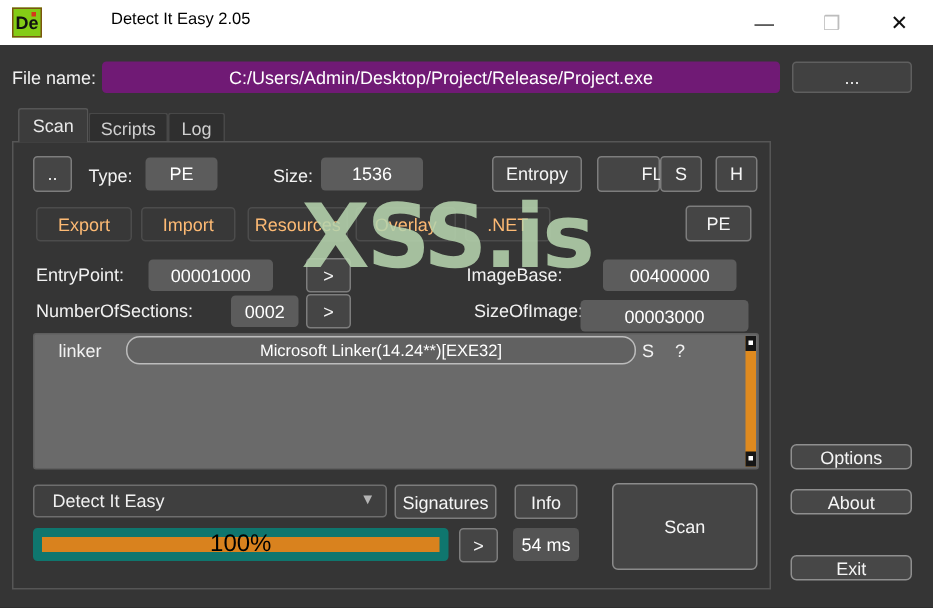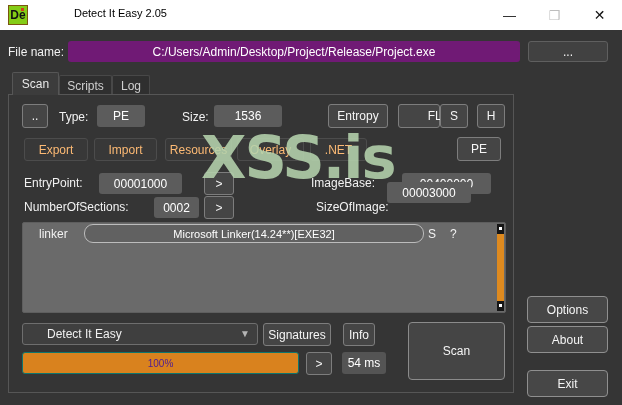--- a/index.html
+++ b/index.html
@@ -51,28 +51,28 @@
                   display:flex; align-items:center; justify-content:center; }
   .scrollbar { position:absolute; left:497px; top:224px; width:7px; height:87px; background:#de8a1f; }
   .scroll-btn { position:absolute; left:0; width:7px; height:10px; background:#161616; }
   .scroll-btn::after { content:""; position:absolute; left:2px; top:3px; width:3px; height:3px; background:#fff; }
   .scroll-btn.up { top:0; }
   .scroll-btn.down { bottom:0; }
 
   
   .combo { position:absolute; left:22px; top:323px; width:236px; height:22px; background:#3f3f3f;
            border:1px solid #6e6e6e; border-radius:3px; color:#f0f0f0; font-size:12px;
-           display:flex; align-items:center; padding-left:24px; }
+           display:flex; align-items:center; padding-left:12px; }
   .combo .arrow { position:absolute; right:7px; top:4px; color:#b5b5b5; font-size:10px; }
   .progress { position:absolute; left:22px; top:352px; width:277px; height:22px; background:#d9821e;
-              border:1px solid #0f766e; border-radius:3px; color:#4c1d95; font-size:10px;
+              border:6px solid #0f766e; border-radius:3px; color:#000000; font-size:16px;
               display:flex; align-items:center; justify-content:center; }
   .scan-btn { left:408px; top:322px; width:97px; height:58px; border-radius:4px; border-color:#8b8b8b; }
 
-  .side-btn { border-radius:4px; border-color:#8f8f8f; background:#474747; width:81px; height:27px; left:527px; }
+  .side-btn { border-radius:4px; border-color:#8f8f8f; background:#474747; width:81px; height:17px; left:527px; }
 
   
   .watermark { position:absolute; left:201px; top:123px; z-index:9; font-size:59px; font-weight:bold;
                letter-spacing:-2px; color:rgba(181,211,173,0.88); pointer-events:none;
                font-family:"DejaVu Sans", sans-serif; }
 </style>
 </head>
 <body>
 
 <div class="window">
@@ -123,38 +123,38 @@
   <div class="label" style="left:24px; top:176px;">EntryPoint:</div>
   <div class="field" style="left:99px; top:173px; width:83px; height:21px;">00001000</div>
   <div class="btn" style="left:204px; top:172px; width:30px; height:23px;">&gt;</div>
   <div class="label" style="left:311px; top:176px;">ImageBase:</div>
   <div class="field" style="left:402px; top:173px; width:89px; height:21px;">00400000</div>
 
   <div class="label" style="left:24px; top:200px;">NumberOfSections:</div>
   <div class="field" style="left:154px; top:197px; width:45px; height:21px;">0002</div>
   <div class="btn" style="left:204px; top:196px; width:30px; height:23px;">&gt;</div>
   <div class="label" style="left:316px; top:200px;">SizeOfImage:</div>
-  <div class="field" style="left:387px; top:182px; width:84px; height:21px;">00003000</div>
+  <div class="field" style="left:387px; top:200px; width:112px; height:21px;">00003000</div>
 
   <div class="list-panel"></div>
   <div class="label" style="left:39px; top:227px;">linker</div>
   <div class="linker-field">Microsoft Linker(14.24**)[EXE32]</div>
   <div class="label" style="left:428px; top:227px;">S</div>
   <div class="label" style="left:450px; top:227px;">?</div>
   <div class="scrollbar">
     <div class="scroll-btn up"></div>
     <div class="scroll-btn down"></div>
   </div>
 
   <div class="combo">
     <span>Detect It Easy</span>
     <span class="arrow">▼</span>
   </div>
   <div class="btn" style="left:263px; top:323px; width:68px; height:23px;">Signatures</div>
-  <div class="btn" style="left:343px; top:323px; width:32px; height:23px;">Info</div>
+  <div class="btn" style="left:343px; top:323px; width:42px; height:23px;">Info</div>
   <div class="btn scan-btn">Scan</div>
 
   <div class="progress">100%</div>
   <div class="btn" style="left:306px; top:352px; width:26px; height:23px;">&gt;</div>
   <div class="field" style="left:342px; top:352px; width:44px; height:22px; background:#545454;text-align:right;">54 ms</div>
 
   <div class="btn side-btn" style="top:296px;">Options</div>
   <div class="btn side-btn" style="top:326px;">About</div>
   <div class="btn side-btn" style="top:370px;">Exit</div>
 

